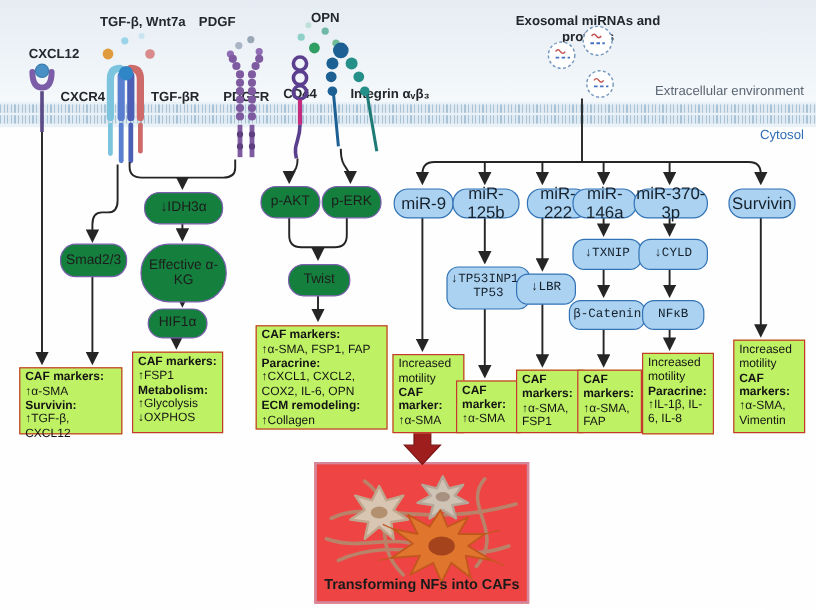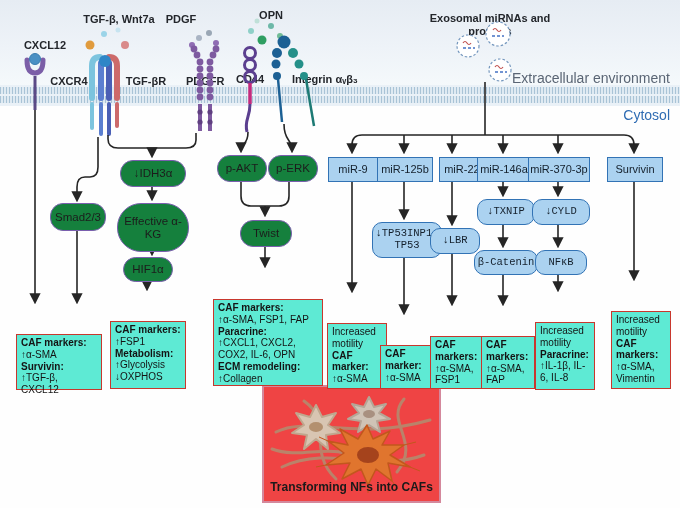--- a/index.html
+++ b/index.html
@@ -8,32 +8,32 @@
   .extracell{position:absolute;left:0;top:0;width:680px;height:87px;
        background:linear-gradient(180deg,#e6ecf3 0%,#eef3f8 55%,#f5f9fb 100%);}
   .mem-backdrop{position:absolute;left:0;top:85px;width:680px;height:21px;background:#eaf1f7;}
   .mem-band{position:absolute;left:0;width:680px;height:7px;
        background:repeating-linear-gradient(90deg,#a9c3d6 0 1px,#dfeaf2 1px 3px);}
   .art{position:absolute;left:0;top:0;pointer-events:none;}
   .lbl{position:absolute;font-size:11px;font-weight:bold;color:#23262b;text-align:center;line-height:1.15;}
   .pnode{position:absolute;background:#15803d;border:1.5px solid #7a5fae;border-radius:13px;
        display:flex;align-items:center;justify-content:center;font-size:11.5px;color:#1c1c1c;
        text-align:center;line-height:1.12;z-index:3;}
-  .bnode{position:absolute;background:#abd2f0;border:1.5px solid #3273b5;border-radius:0;
-       display:flex;align-items:center;justify-content:center;font-size:11px;color:#14202c;
+  .bnode{position:absolute;background:#abd2f0;border:1.5px solid #3273b5;border-radius:12px;
+       display:flex;align-items:center;justify-content:center;font-size:14px;color:#14202c;
        text-align:center;line-height:1.1;z-index:3;}
   .mnode{border-radius:10px;font-size:10.5px;padding:1px 2px;font-family:Liberation Mono, monospace;}
-  .obox{position:absolute;background:#5eead4;border:1.8px solid #c8372d;padding:2px 4px;
-       font-size:10px;line-height:1.18;color:#141414;z-index:3;margin-top:28px;}
+  .obox{position:absolute;background:#bef264;border:1.8px solid #c8372d;padding:2px 4px;
+       font-size:10px;line-height:1.18;color:#141414;z-index:3;}
   .obox .b{font-weight:bold;}
   .bottom-box{position:absolute;left:262px;top:385px;width:179px;height:118px;
        background:#ef4444;border:2px solid #d4889c;box-sizing:border-box;z-index:2;}
   .caption{position:absolute;left:0;bottom:7px;width:100%;text-align:center;
        font-size:12px;font-weight:bold;color:#1a1a1a;}
-  .region-label{position:absolute;font-size:14px;z-index:3;}
+  .region-label{position:absolute;font-size:11px;z-index:3;}
 </style>
 </head>
 <body>
 
 <div id="app">
 
   <div class="extracell"></div>
   <div class="mem-backdrop"></div>
   <div class="mem-band" style="top:87px"></div>
   <div class="mem-band" style="top:96px"></div>

